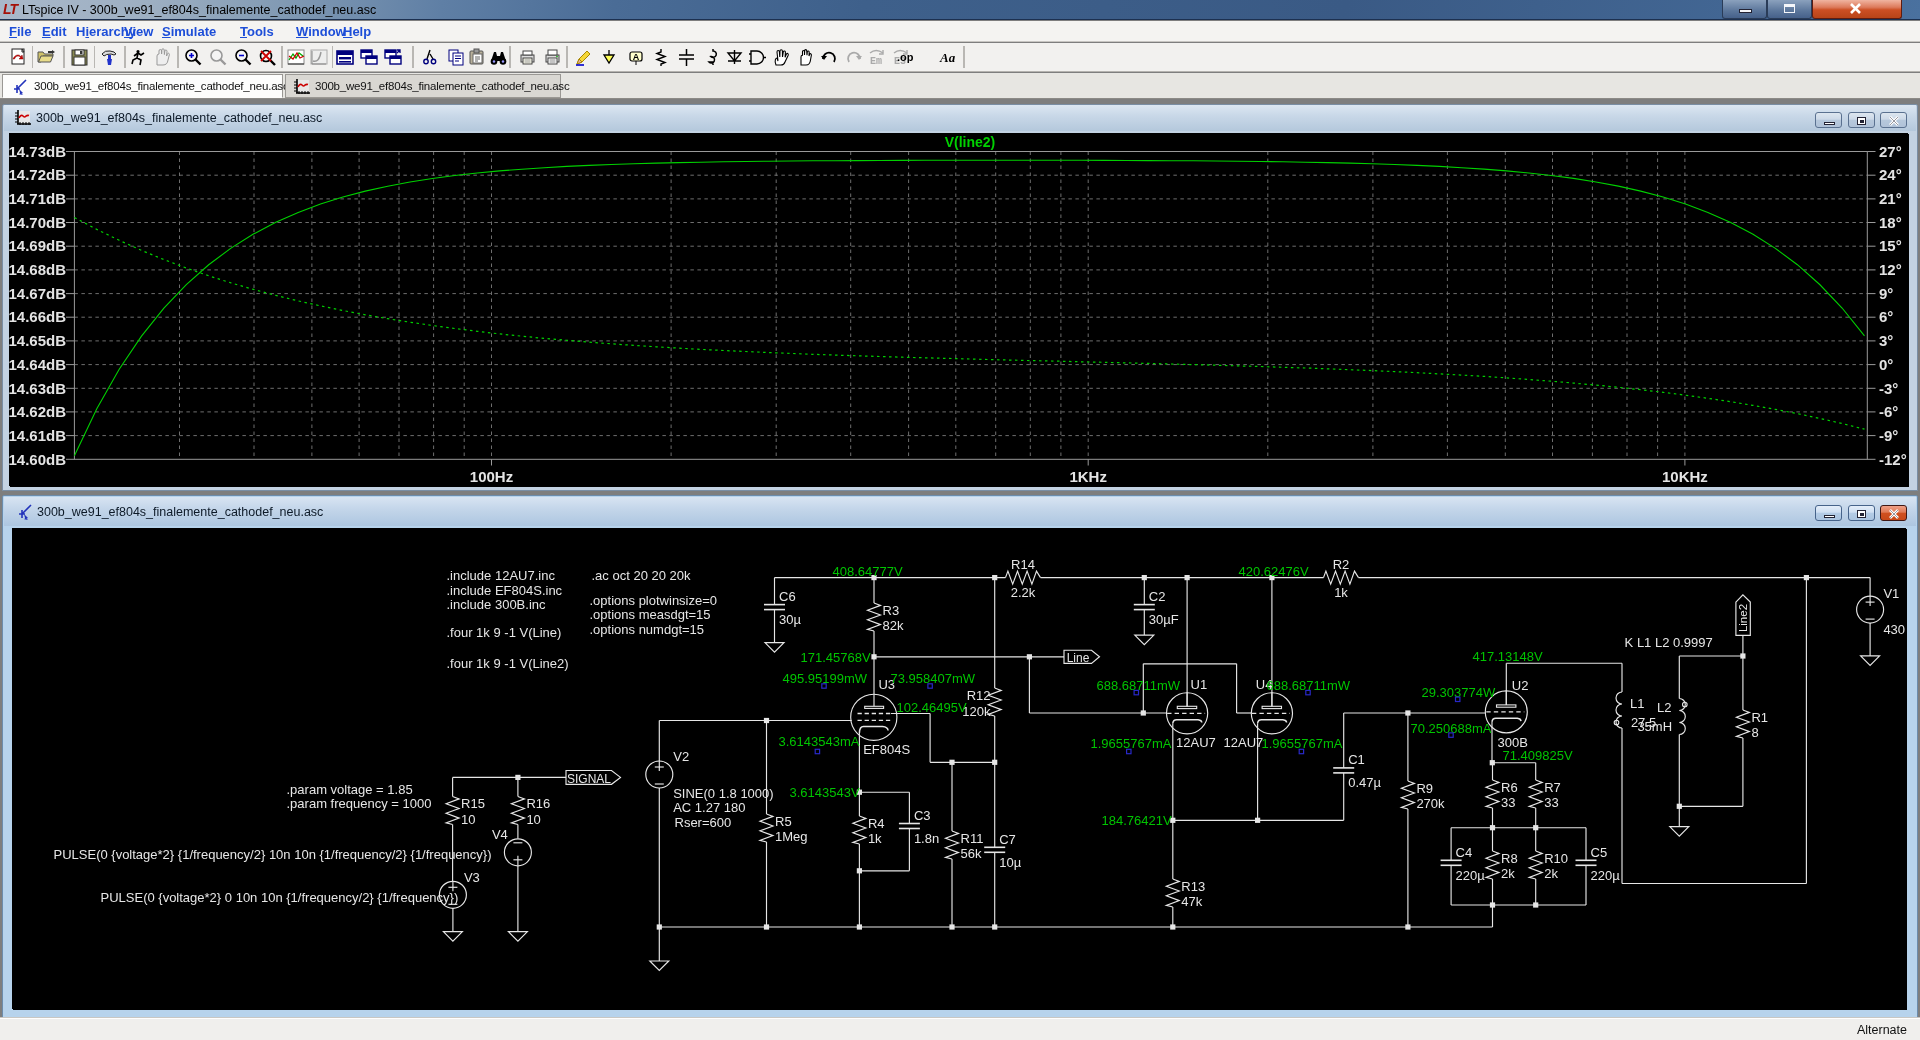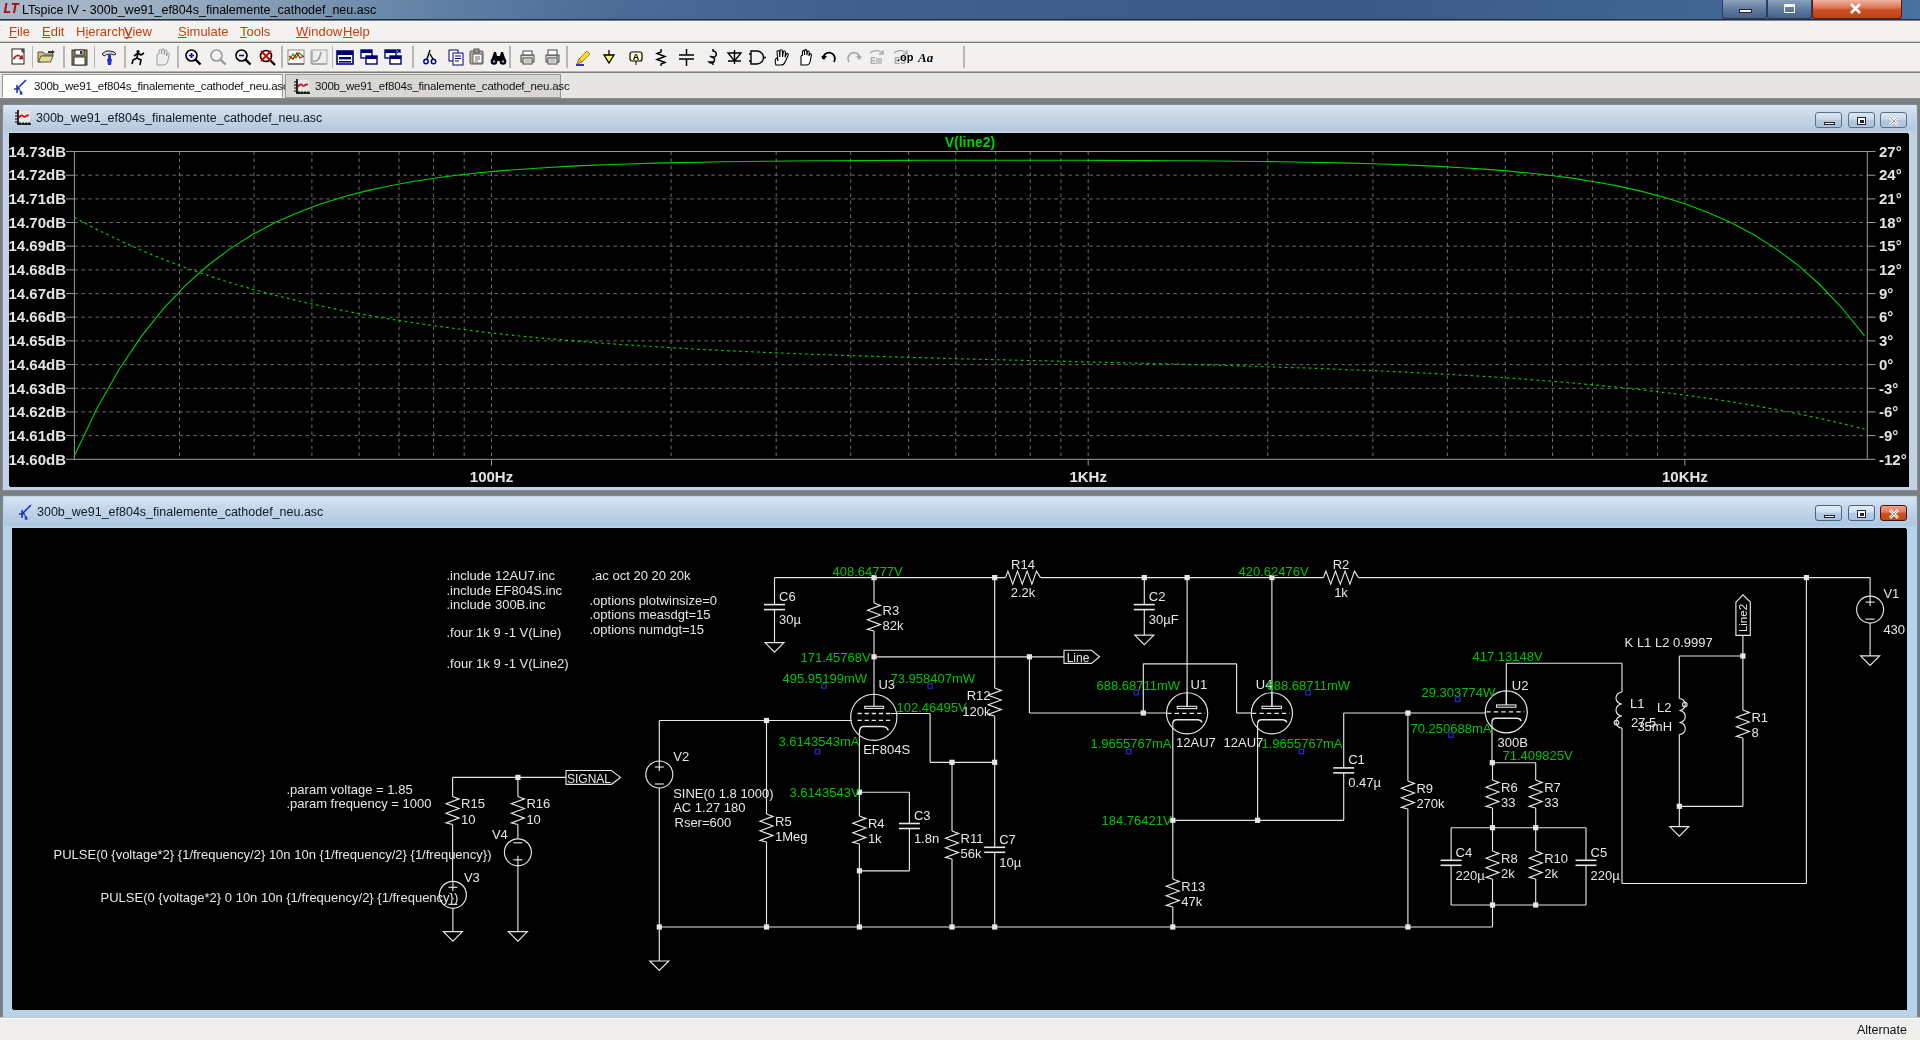--- a/index.html
+++ b/index.html
@@ -1,51 +1,51 @@
 <!DOCTYPE html>
 <html><head><meta charset="utf-8"><style>
 * { margin:0; padding:0; box-sizing:border-box; }
 body { width:1920px; height:1040px; overflow:hidden; font-family:"Liberation Sans",sans-serif; background:#7e7e7e; position:relative; }
 .titlebar { position:absolute; left:0; top:0; width:1920px; height:20px;
   background:linear-gradient(100deg,#a9b8ca 0%,#9dafc2 8%,#8099b3 15%,#5f7fa5 23%,#4a6c96 32%,#3e608b 45%,#3a5a85 70%,#426693 90%,#4a719f 100%);
   border-bottom:1px solid #1c3050; }
 .titletext { position:absolute; left:22px; top:3px; font-size:12.5px; color:#000; }
 .menubar { position:absolute; left:0; top:21px; width:1920px; height:21px; background:#f4f3f1; border-bottom:1px solid #c8c6c2; }
-.menu { position:absolute; top:3px; font-size:13px; color:#c2410c; }
+.menu { position:absolute; top:3px; font-size:13px; color:#1d4ed8;font-weight:bold; }
 .toolbar { position:absolute; left:0; top:43px; width:1920px; height:29px; background:#f2f1ef; border-bottom:1px solid #b5b3af; }
 .ti { position:absolute; top:5px; width:19px; height:19px; }
 .tsep { position:absolute; top:3px; width:1.5px; height:22px; background:#b9b7b3; }
 .tabbar { position:absolute; left:0; top:73px; width:1920px; height:25px; background:#e7e6e2; }
 .tab { position:absolute; top:1px; height:24px; font-size:11.5px; letter-spacing:-0.2px; color:#111; border:1px solid #9a9894; }
 .statusbar { position:absolute; left:0; top:1018px; width:1920px; height:22px; background:#f0efed; border-top:1px solid #fff; box-shadow:0 -1px 0 #c9c7c3; font-size:12.5px; }
 .win { position:absolute; }
 .wtitle { position:absolute; font-size:12.5px; color:#0d1a28; }
 </style></head><body>
 
 <div class="titlebar">
- <div style="position:absolute;left:3px;top:1px;font-family:Liberation Mono, monospace;font-style:italic;font-weight:bold;font-size:14px;letter-spacing:-1px;color:#a51008">LT</div>
+ <div style="position:absolute;left:3px;top:1px;font-family:Liberation Sans, sans-serif;font-style:italic;font-weight:bold;font-size:14px;letter-spacing:-1px;color:#a51008">LT</div>
  <div class="titletext">LTspice IV - 300b_we91_ef804s_finalemente_cathodef_neu.asc</div>
  <div style="position:absolute;left:1722px;top:0;width:45px;height:19px;background:linear-gradient(180deg,#8ba1bd,#5b769b 60%,#46618a);border:1px solid #2a3c58;border-top:none;border-radius:0 0 3px 3px">
    <div style="position:absolute;left:16px;top:9px;width:13px;height:3.5px;background:#f4f6fa;border:1px solid #223"></div>
     </div>
  <div style="position:absolute;left:1767px;top:0;width:45px;height:19px;background:linear-gradient(180deg,#8ba1bd,#5b769b 60%,#46618a);border:1px solid #2a3c58;border-top:none;border-radius:0 0 3px 3px">
    <div style="position:absolute;left:16px;top:4px;width:11px;height:9px;background:transparent;border:1.6px solid #f4f6fa;box-shadow:inset 0 2px 0 #f4f6fa"></div>
     </div>
  <div style="position:absolute;left:1812px;top:0;width:90px;height:19px;background:linear-gradient(180deg,#f0b4a0 0%,#dd7b5c 40%,#cc4f24 55%,#b84418 100%);border:1px solid #5e1c10;border-top:none;border-radius:0 0 3px 3px">
    <svg width="88" height="18">
         <path d="M38 4 l9 9 M47 4 l-9 9" stroke="#fff" stroke-width="2.6"></path>
       </svg></div>
 </div>
 
 <div class="menubar">
  <div class="menu" style="left:9px"><span style="text-decoration:underline">F</span>ile</div>
  <div class="menu" style="left:42px"><span style="text-decoration:underline">E</span>dit</div>
  <div class="menu" style="left:76px">H<span style="text-decoration:underline">i</span>erarchy</div>
  <div class="menu" style="left:124px"><span style="text-decoration:underline">V</span>iew</div>
- <div class="menu" style="left:178px"><span style="text-decoration:underline">S</span>imulate</div>
+ <div class="menu" style="left:162px"><span style="text-decoration:underline">S</span>imulate</div>
  <div class="menu" style="left:240px"><span style="text-decoration:underline">T</span>ools</div>
  <div class="menu" style="left:296px"><span style="text-decoration:underline">W</span>indow</div>
  <div class="menu" style="left:343px"><span style="text-decoration:underline">H</span>elp</div>
 </div>
 
 <div class="toolbar">
 <div class="ti" style="left:9px"><svg width="19" height="19" viewBox="0 0 19 19">
         <rect x="3" y="1" width="12" height="15" fill="#fff" stroke="#222"></rect>
         <path d="M13 1 l2 3 h-2 z" fill="#fff" stroke="#222"></path>
         <path d="M4 11 c2-5 7-5 8-2 l1-2 1 4 -4 0 1.5-1.5 c-2-2.5-5-1.5-6 1.5 z" fill="#c00" stroke="#800" stroke-width=".5"></path>
@@ -203,21 +203,21 @@
 <div class="ti" style="left:868px"><svg width="19" height="19" viewBox="0 0 19 19">
         <path d="M2 5 q6-5 13 0" stroke="#aaa" stroke-width="1.4" fill="none"></path>
         <path d="M15 2 v4 h-4" stroke="#aaa" stroke-width="1.4" fill="none"></path>
         <text x="2" y="16" font-size="10" fill="#aaa" font-family="Liberation Mono" font-weight="bold">Em</text>
       </svg></div>
 <div class="ti" style="left:892px"><svg width="19" height="19" viewBox="0 0 19 19">
         <path d="M2 5 q6-5 13 0" stroke="#aaa" stroke-width="1.4" fill="none"></path>
         <path d="M15 2 v4 h-4" stroke="#aaa" stroke-width="1.4" fill="none"></path>
         <text x="2" y="16" font-size="10" fill="#aaa" font-family="Liberation Mono" font-weight="bold">E3</text>
       </svg></div>
-<div class="ti" style="left:917px"><svg width="19" height="19" viewBox="0 0 19 19">
+<div class="ti" style="left:939px"><svg width="19" height="19" viewBox="0 0 19 19">
         <text x="1" y="14" font-size="13" font-style="italic" font-weight="bold" font-family="Liberation Serif">Aa</text>
       </svg></div>
 <div class="ti" style="left:896px"><svg width="19" height="19" viewBox="0 0 19 19">
         <text x="1" y="13" font-size="11" font-weight="bold" font-family="Liberation Sans">.op</text>
       </svg></div>
 <div class="tsep" style="left:31.5px"></div>
 <div class="tsep" style="left:63px"></div>
 <div class="tsep" style="left:93.5px"></div>
 <div class="tsep" style="left:124px"></div>
 <div class="tsep" style="left:177px"></div>

